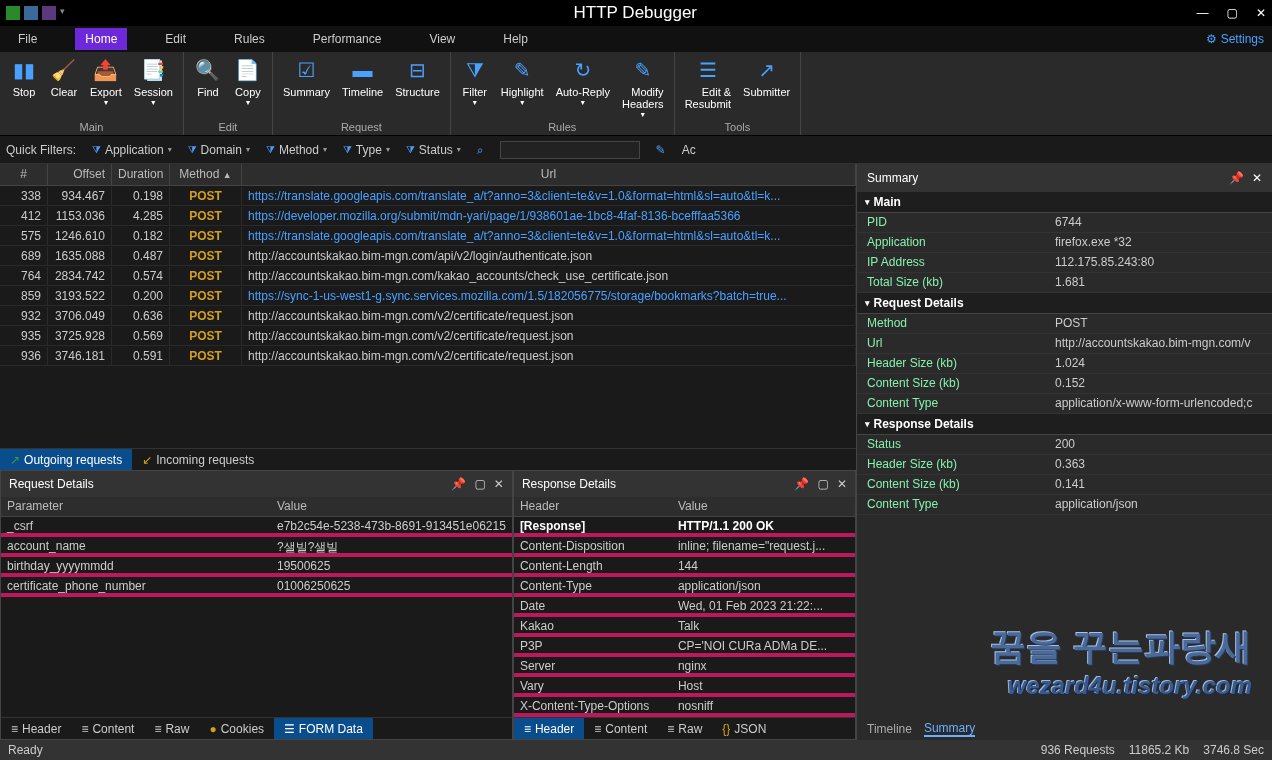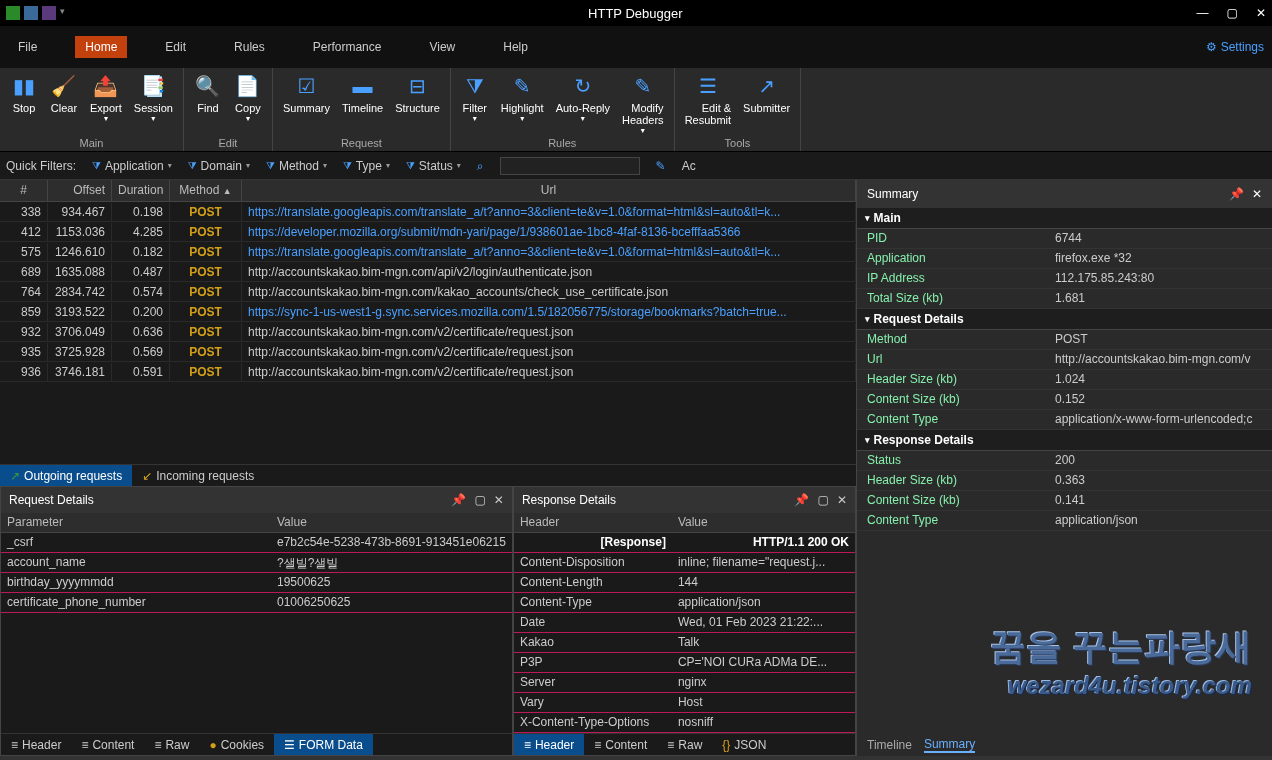--- a/index.html
+++ b/index.html
@@ -1,24 +1,24 @@
 <!DOCTYPE html>
 <html><head>
 <meta charset="utf-8">
 <style>
 * { margin:0; padding:0; box-sizing:border-box; font-family:"Segoe UI",Tahoma,sans-serif; font-size:12px; }
 body { background:#1a1a1a; color:#ccc; width:1272px; height:760px; overflow:hidden; position:relative; }
 .title-bar { height:26px; background:#000; display:flex; align-items:center; padding:0 6px; }
 .title-bar .tb-icons { display:flex; gap:4px; }
 .title-bar .tb-icons span { width:14px; height:14px; display:inline-block; }
-.title-bar .title { flex:1; text-align:center; color:#fff; font-size:13px; }
+.title-bar .title { flex:1; text-align:center; color:#fff; font-size:17px; }
 .win-btns { display:flex; gap:18px; color:#fff; font-size:14px; }
-.menu-row { height:42px; background:#111; display:flex; align-items:center; padding:0 8px; gap:28px; }
+.menu-row { height:26px; background:#111; display:flex; align-items:center; padding:0 8px; gap:28px; }
 .menu-row .tab { color:#ccc; padding:4px 10px; cursor:pointer; }
-.menu-row .tab.active { background:#c2410c; color:#fff; }
+.menu-row .tab.active { background:#6d28d9; color:#fff; }
 .menu-row .spacer { flex:1; }
 .menu-row .settings { color:#4aa0ff; display:flex; align-items:center; gap:4px; }
 .ribbon { height:84px; background:#2a2a2a; display:flex; border-bottom:1px solid #000; }
 .rgroup { display:flex; flex-direction:column; border-right:1px solid #444; padding:2px 4px; }
 .rgroup .btns { display:flex; flex:1; }
 .rbtn { display:flex; flex-direction:column; align-items:center; justify-content:flex-start; padding:2px 6px; cursor:pointer; min-width:40px; }
 .rbtn .ricon { width:28px; height:28px; display:flex; align-items:center; justify-content:center; font-size:20px; color:#4aa0ff; }
 .rbtn .rlabel { color:#fff; font-size:11px; text-align:right; margin-top:2px; white-space:nowrap; }
 .rbtn .rarrow { font-size:8px; color:#fff; }
 .rgroup .gname { text-align:center; color:#aaa; font-size:11px; }
@@ -41,24 +41,24 @@
 .col-n { width:48px; } .col-o { width:64px; } .col-d { width:58px; } .col-m { width:72px; } .col-u { flex:1; }
 .tabs-strip { height:22px; background:#1a1a1a; display:flex; border-top:1px solid #333; }
 .tabs-strip .ts-tab { padding:3px 10px; display:flex; align-items:center; gap:4px; cursor:pointer; font-size:11px; }
 .tabs-strip .ts-tab.active { background:#0a4d8c; color:#fff; }
 .pane-row { display:flex; flex:1; }
 .pane { flex:1; display:flex; flex-direction:column; border:1px solid #444; }
 .pane-title { height:26px; background:#333; color:#fff; display:flex; align-items:center; padding:0 8px; font-size:14px; justify-content:space-between; }
 .pane-title .pt-icons { display:flex; gap:8px; color:#ccc; font-size:11px; }
 .kv-header { display:flex; background:#2d2d2d; height:20px; border-bottom:1px solid #444; }
 .kv-header div { padding:2px 6px; color:#bbb; }
-.kv-row { display:flex; height:20px; border-bottom:1px solid #be185d; }
+.kv-row { display:flex; height:20px; border-bottom:4px solid #be185d; }
 .kv-row div { padding:2px 6px; white-space:nowrap; overflow:hidden; }
 .kv-k { width:220px; } .kv-v { flex:1; }
-.kv-row.bold div { font-weight:bold; color:#fff;text-align:right; }
+.kv-row.bold div { font-weight:bold; color:#fff; }
 .bottom-tabs { height:22px; background:#1a1a1a; display:flex; border-top:1px solid #333; }
 .bt { padding:3px 10px; display:flex; align-items:center; gap:4px; cursor:pointer; color:#ccc; font-size:11px; }
 .bt.active { background:#0a4d8c; color:#fff; }
 .status-bar { height:20px; background:#333; display:flex; align-items:center; padding:0 8px; color:#ccc; justify-content:space-between; }
 .status-right { display:flex; gap:14px; }
 .right-title { height:28px; background:#333; color:#fff; display:flex; align-items:center; padding:0 10px; font-size:14px; justify-content:space-between; }
 .section-head { background:#1e1e1e; color:#fff; font-weight:bold; padding:3px 8px; border-bottom:1px solid #444; display:flex; align-items:center; }
 .section-head::before { content:"▾"; font-size:9px; margin-right:4px; }
 .kv2 { display:flex; height:20px; border-bottom:1px solid #333; }
 .kv2 .k { width:192px; padding:2px 10px; color:#86efac; } .kv2 .v { flex:1; padding:2px 6px; color:#ccc; white-space:nowrap; overflow:hidden; }

